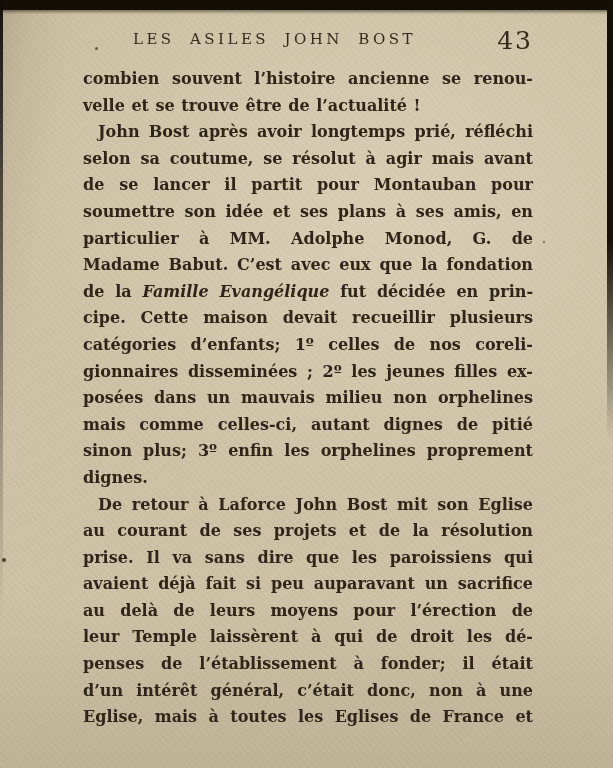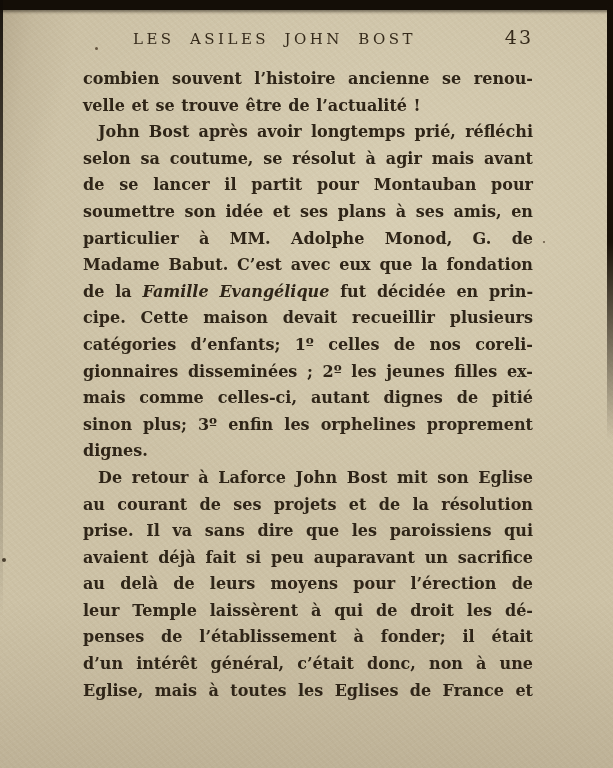--- a/index.html
+++ b/index.html
@@ -18,21 +18,21 @@
   .edge-top{position:absolute;top:0;left:0;right:0;height:10px;background:#140e07;box-shadow:0 2px 3px rgba(20,14,7,0.45);}
   .edge-right{position:absolute;top:0;right:0;width:6px;height:440px;
     background:linear-gradient(to bottom,#140e07 0%,#1a1209 55%,rgba(20,14,7,0) 100%);}
   .edge-left{position:absolute;top:0;left:0;width:3px;height:620px;
     background:linear-gradient(to bottom,rgba(16,11,6,0.95),rgba(16,11,6,0.25) 70%,rgba(16,11,6,0) 100%);}
   .header{position:absolute;top:30px;left:8px;width:100%;height:30px;}
   .running-title{
     position:absolute;left:0;right:80px;text-align:center;
     font-size:15px;letter-spacing:3.5px;word-spacing:7px;color:#352a1b;
   }
-  .page-num{position:absolute;right:88px;top:-4px;font-size:19px;letter-spacing:2px;color:#352a1b;}
+  .page-num{position:absolute;right:88px;top:-4px;font-size:25px;letter-spacing:2px;color:#352a1b;}
   .text{position:absolute;left:83px;top:66px;width:450px;font-size:16px;line-height:26.6px;word-spacing:1px;font-weight:bold;}
   .ln{white-space:nowrap;text-align:justify;text-align-last:justify;height:26.6px;}
   .ln.end{text-align-last:left;}
   .ln.ind{text-indent:15px;}
   .it{font-style:italic;}
   .speck{position:absolute;border-radius:50%;background:#4a3a26;opacity:.8;}
   .speck.s1{left:95px;top:47px;width:3px;height:3px;}
   .speck.s2{left:2px;top:558px;width:4px;height:4px;background:#2a1f12;}
   .speck.s3{left:543px;top:241px;width:2px;height:2px;}
 </style>
@@ -60,20 +60,21 @@
     <div class="ln">de se lancer il partit pour Montauban pour</div>
     <div class="ln">soumettre son idée et ses plans à ses amis, en</div>
     <div class="ln">particulier à MM. Adolphe Monod, G. de</div>
     <div class="ln">Madame Babut. C’est avec eux que la fondation</div>
     <div class="ln">
       <span>de la </span><span class="it">Famille Evangélique</span><span> fut décidée en prin-</span>
     </div>
     <div class="ln">cipe. Cette maison devait recueillir plusieurs</div>
     <div class="ln">catégories d’enfants; 1º celles de nos coreli-</div>
     <div class="ln">gionnaires disseminées ; 2º les jeunes filles ex-</div>
+    <div class="ln">posées dans un mauvais milieu non orphelines</div>
     <div class="ln">mais comme celles-ci, autant dignes de pitié</div>
     <div class="ln">sinon plus; 3º enfin les orphelines proprement</div>
     <div class="ln end">dignes.</div>
     <div class="ln ind">De retour à Laforce John Bost mit son Eglise</div>
     <div class="ln">au courant de ses projets et de la résolution</div>
     <div class="ln">prise. Il va sans dire que les paroissiens qui</div>
     <div class="ln">avaient déjà fait si peu auparavant un sacrifice</div>
     <div class="ln">au delà de leurs moyens pour l’érection de</div>
     <div class="ln">leur Temple laissèrent à qui de droit les dé-</div>
     <div class="ln">penses de l’établissement à fonder; il était</div>

